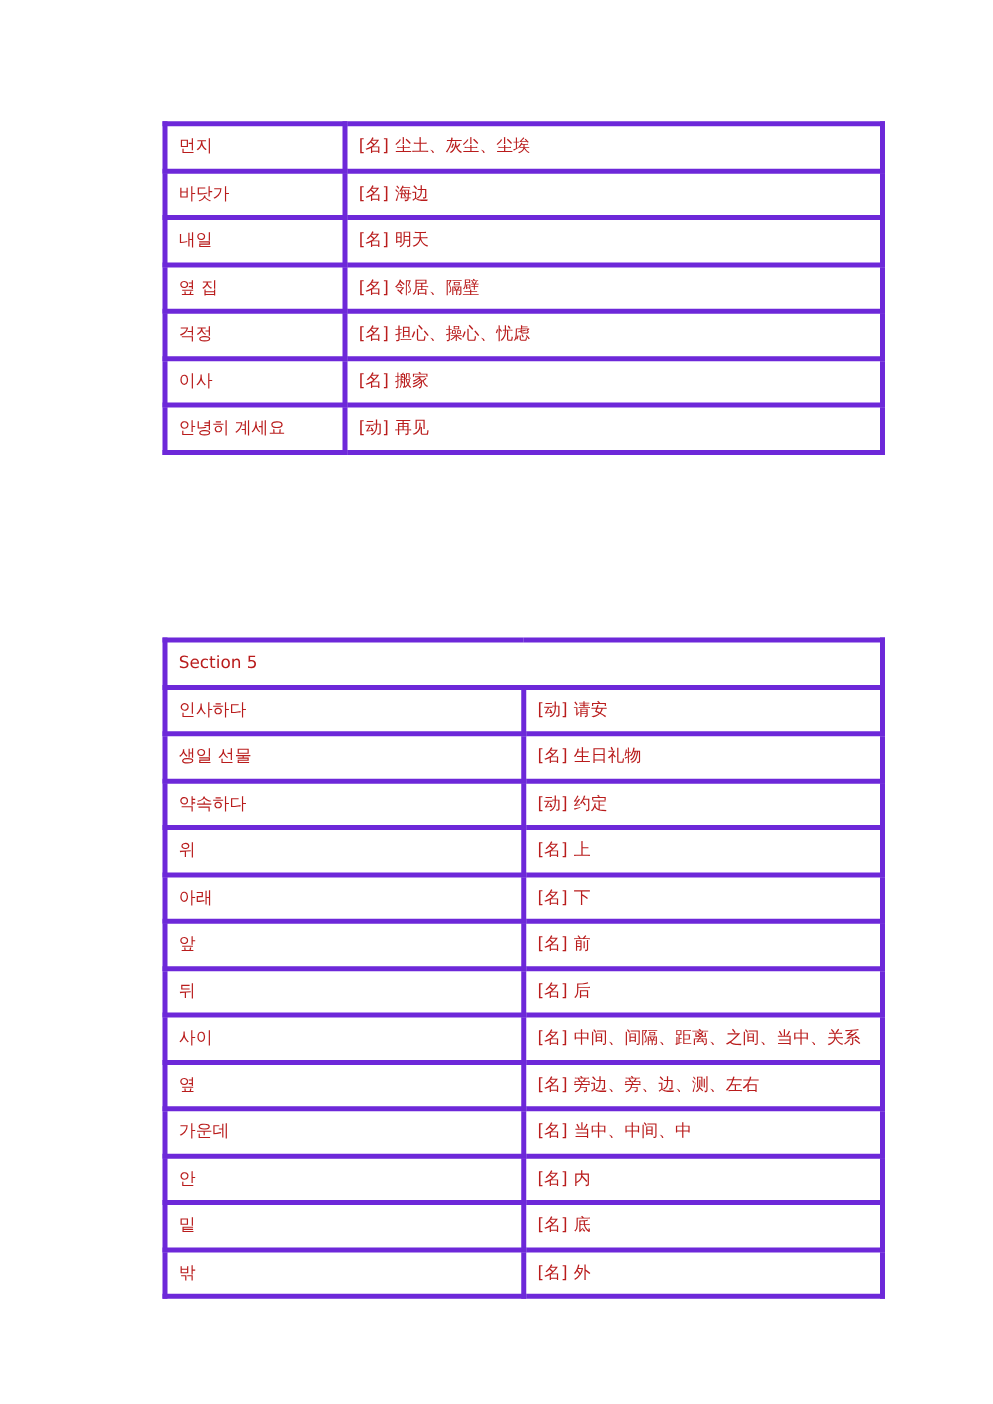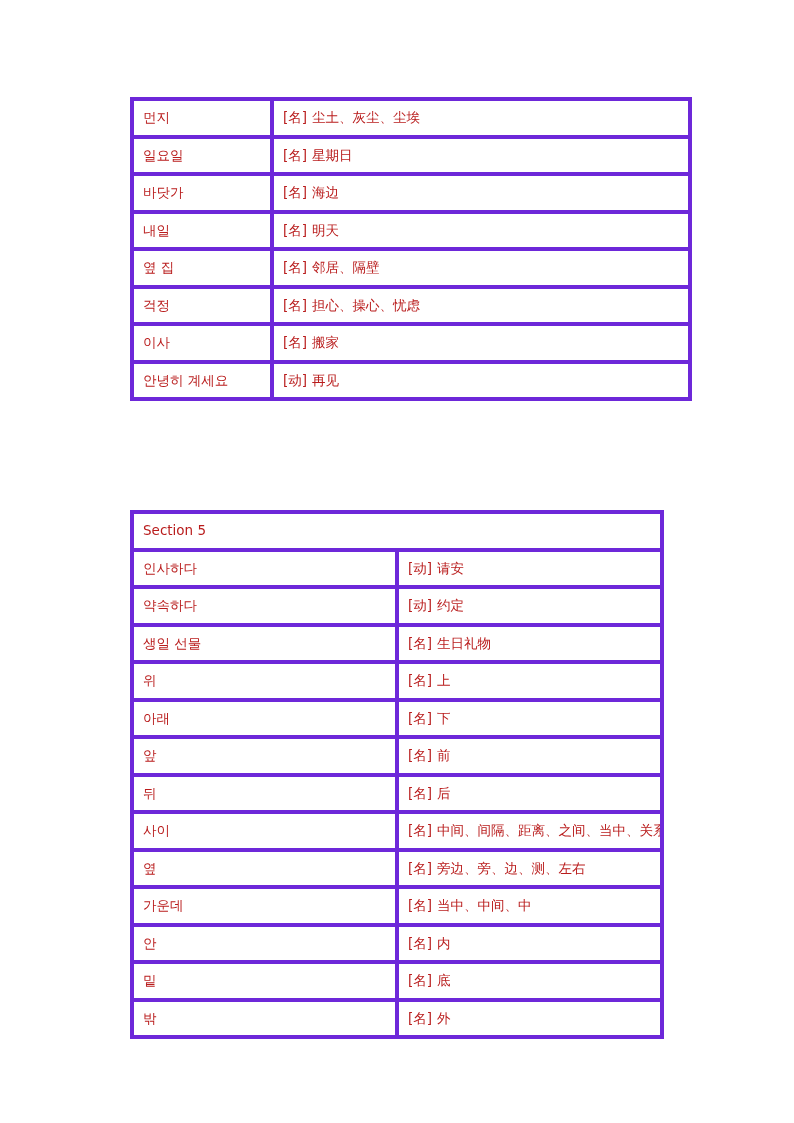--- a/index.html
+++ b/index.html
@@ -19,21 +19,21 @@
     position: absolute;
     left: 0;
     top: 0;
     width: 794px;
     height: 1123px;
     background: #ffffff;
   }
   .vocab-table {
     position: absolute;
     left: 130px;
-    width: 534px;
+    width: 578px;
     border-collapse: collapse;
     table-layout: fixed;
     background: #ffffff;
     border: 2px solid #c8d5e6;
   }
   #table-1 { top: 97px; }
   #table-2 { top: 510px; }
 
   .vocab-table td {
     border: 4px solid #6d28d9;
@@ -72,24 +72,20 @@
 
 <div id="page">
 
   <table class="vocab-table" id="table-1">
     <tbody>
         <tr>
           <td class="col-term">먼지</td>
           <td class="col-def"><span class="pos-tag">[名]</span><span class="def-text">尘土、灰尘、尘埃</span></td>
         </tr>
         <tr>
-          <td class="col-term">일요일</td>
-          <td class="col-def"><span class="pos-tag">[名]</span><span class="def-text">星期日</span></td>
-        </tr>
-        <tr>
           <td class="col-term">바닷가</td>
           <td class="col-def"><span class="pos-tag">[名]</span><span class="def-text">海边</span></td>
         </tr>
         <tr>
           <td class="col-term">내일</td>
           <td class="col-def"><span class="pos-tag">[名]</span><span class="def-text">明天</span></td>
         </tr>
         <tr>
           <td class="col-term">옆 집</td>
           <td class="col-def"><span class="pos-tag">[名]</span><span class="def-text">邻居、隔壁</span></td>
@@ -112,26 +108,26 @@
   <table class="vocab-table" id="table-2">
     <tbody>
         <tr>
           <td colspan="2" class="section-header-cell">Section 5</td>
         </tr>
         <tr>
           <td class="col-term">인사하다</td>
           <td class="col-def"><span class="pos-tag">[动]</span><span class="def-text">请安</span></td>
         </tr>
         <tr>
+          <td class="col-term">생일 선물</td>
+          <td class="col-def"><span class="pos-tag">[名]</span><span class="def-text">生日礼物</span></td>
+        </tr>
+        <tr>
           <td class="col-term">약속하다</td>
           <td class="col-def"><span class="pos-tag">[动]</span><span class="def-text">约定</span></td>
-        </tr>
-        <tr>
-          <td class="col-term">생일 선물</td>
-          <td class="col-def"><span class="pos-tag">[名]</span><span class="def-text">生日礼物</span></td>
         </tr>
         <tr>
           <td class="col-term">위</td>
           <td class="col-def"><span class="pos-tag">[名]</span><span class="def-text">上</span></td>
         </tr>
         <tr>
           <td class="col-term">아래</td>
           <td class="col-def"><span class="pos-tag">[名]</span><span class="def-text">下</span></td>
         </tr>
         <tr>

